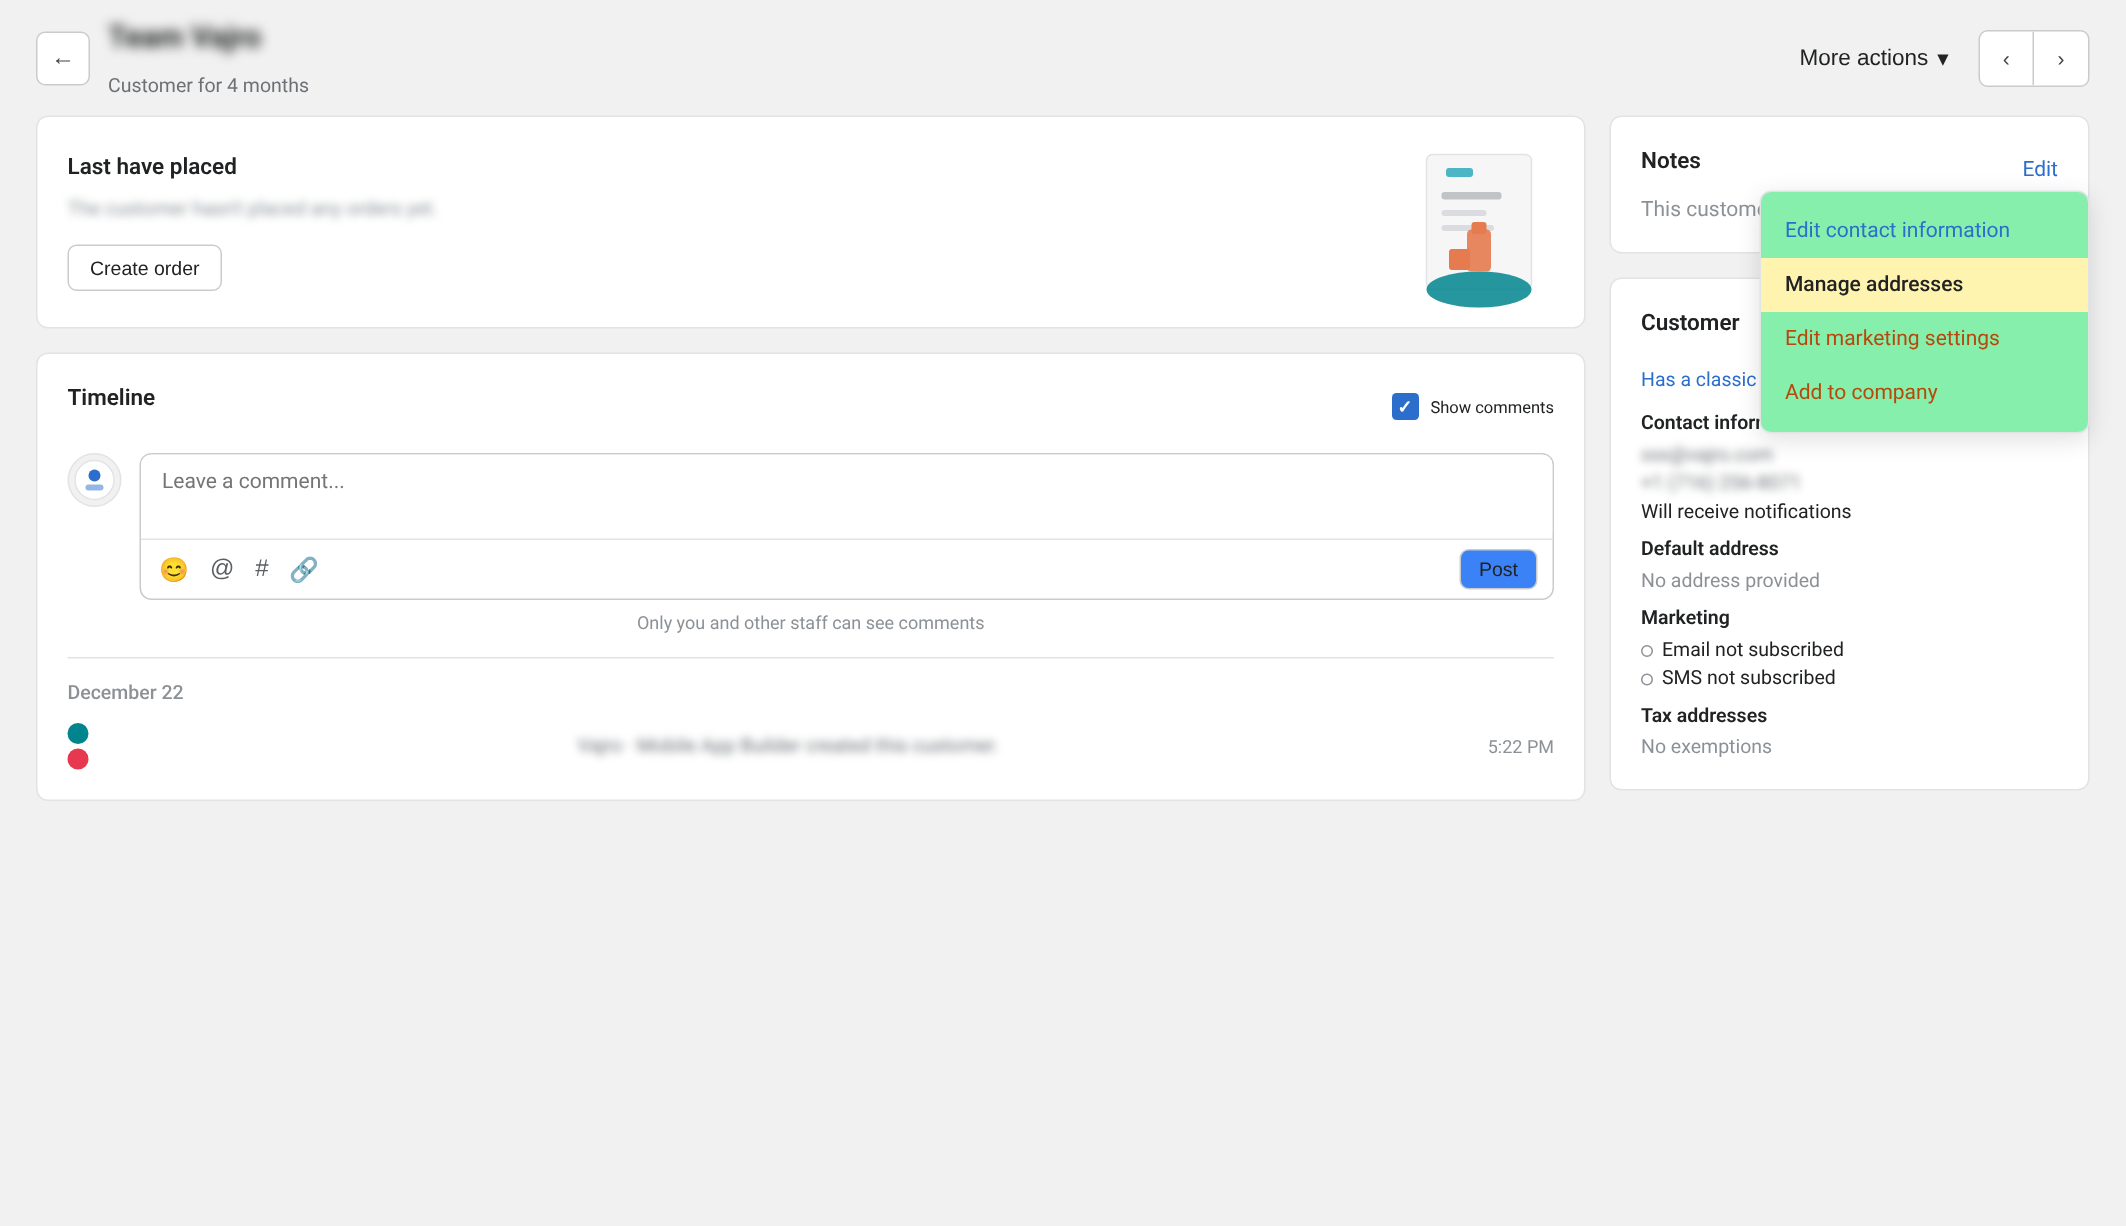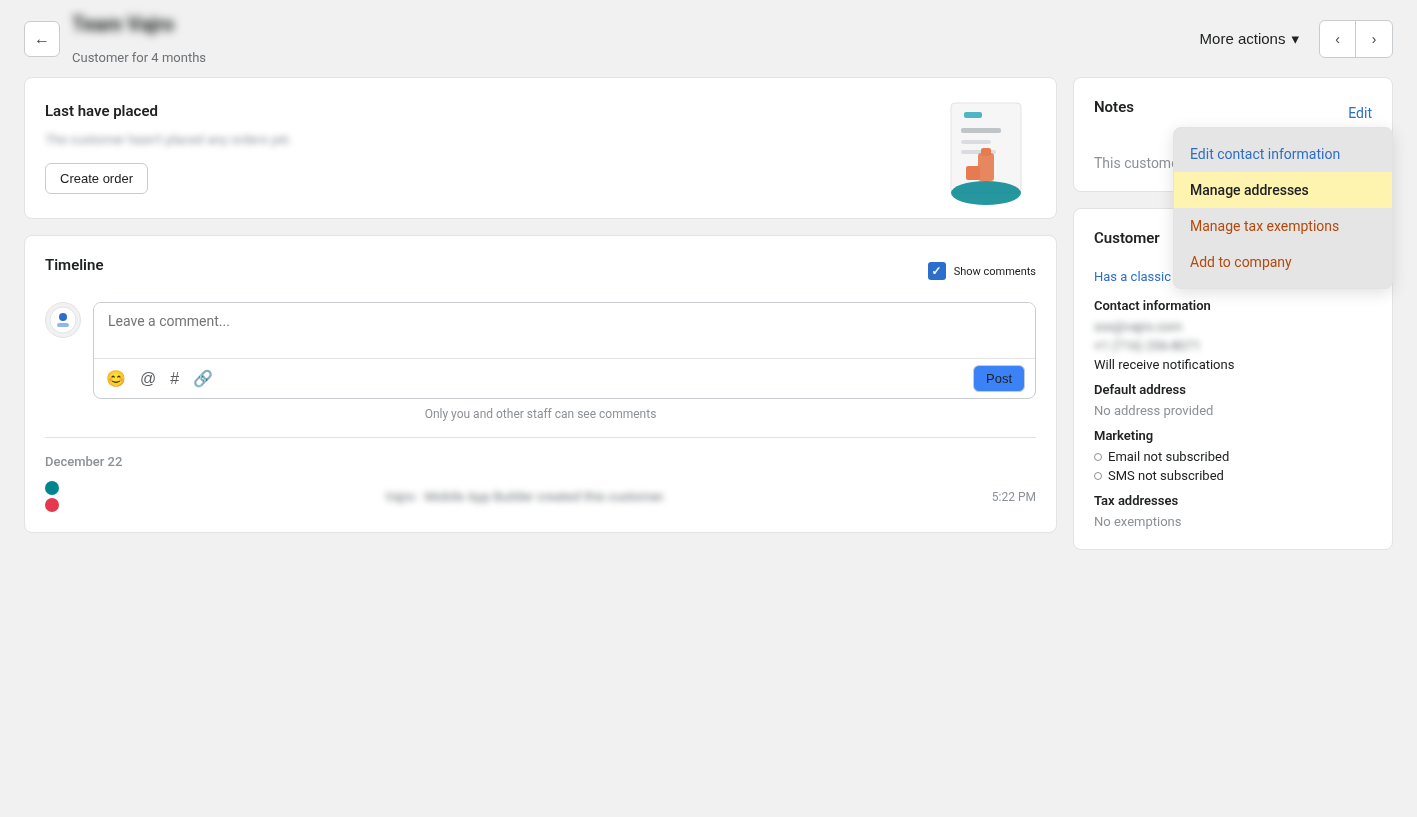--- a/index.html
+++ b/index.html
@@ -280,21 +280,21 @@
     }
     
     .notes-card {
       display: flex;
       flex-direction: column;
     }
     .notes-header {
       display: flex;
       align-items: center;
       justify-content: space-between;
-      margin-bottom: 27px;
+      margin-bottom: 4px;
     }
     .edit-link {
       color: #2c6ecb;
       font-size: 14px;
       cursor: pointer;
       text-decoration: none;
     }
     .notes-empty {
       font-size: 14px;
       color: #8c9196;
@@ -368,21 +368,21 @@
     }
     .no-exemptions {
       font-size: 13px;
       color: #8c9196;
     }
     
     .dropdown-menu {
       position: absolute;
       top: 50px;
       right: 0;
-      background: #e5e5e5;
+      background: #86efac;
       border: 1px solid #e1e3e5;
       border-radius: 8px;
       box-shadow: 0 4px 16px rgba(0,0,0,0.12);
       z-index: 100;
       width: 220px;
       padding: 8px 0;
     }
     .dropdown-item {
       padding: 10px 16px;
       font-size: 14px;
@@ -539,19 +539,19 @@
         <div class="circle-bullet"></div>
         <span>SMS not subscribed</span>
       </div>
 
       <div class="section-label">Tax addresses</div>
       <div class="no-exemptions">No exemptions</div>
 
       <div class="dropdown-menu">
         <div class="dropdown-item blue">Edit contact information</div>
         <div class="dropdown-item highlighted">Manage addresses</div>
-        <div class="dropdown-item orange">Manage tax exemptions</div>
+        <div class="dropdown-item orange">Edit marketing settings</div>
         <div class="dropdown-item orange">Add to company</div>
       </div>
     </div>
 
   </div>
 </div>
 
 </body></html>

